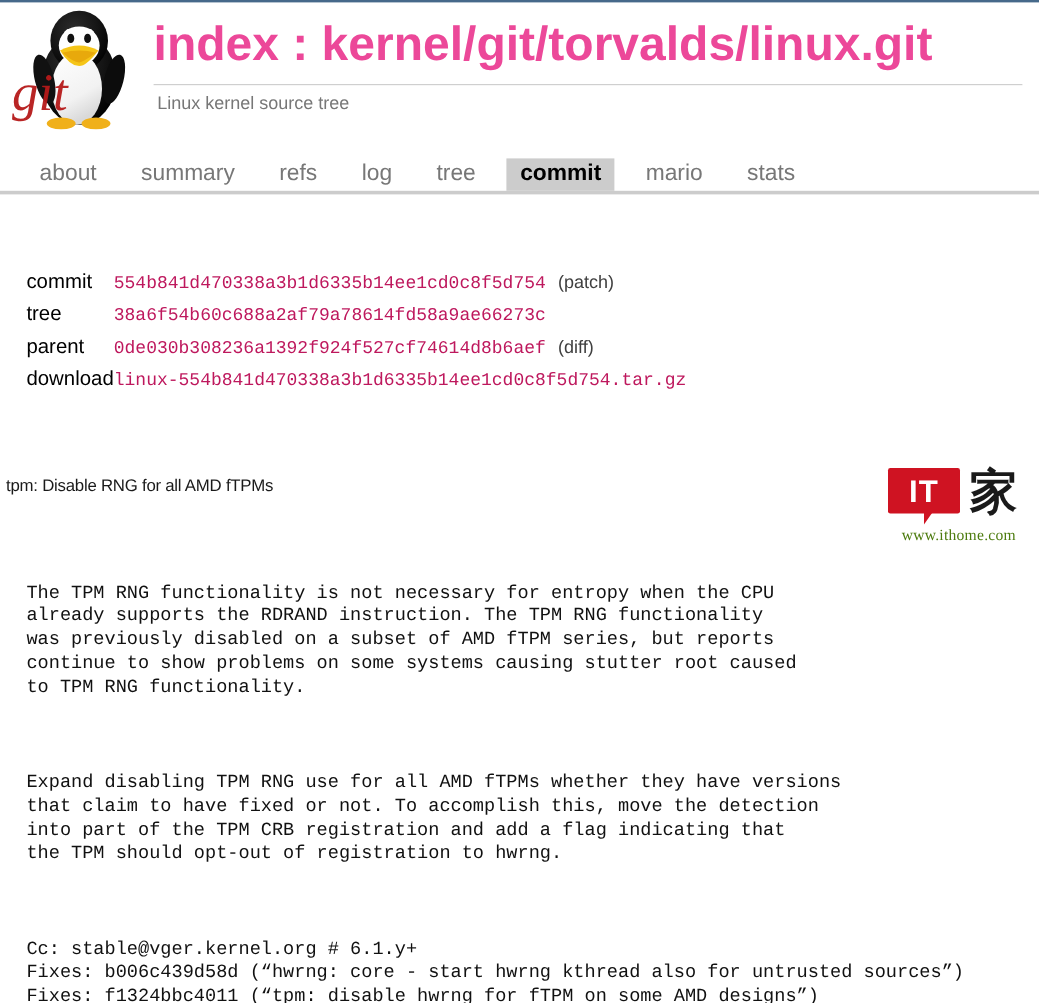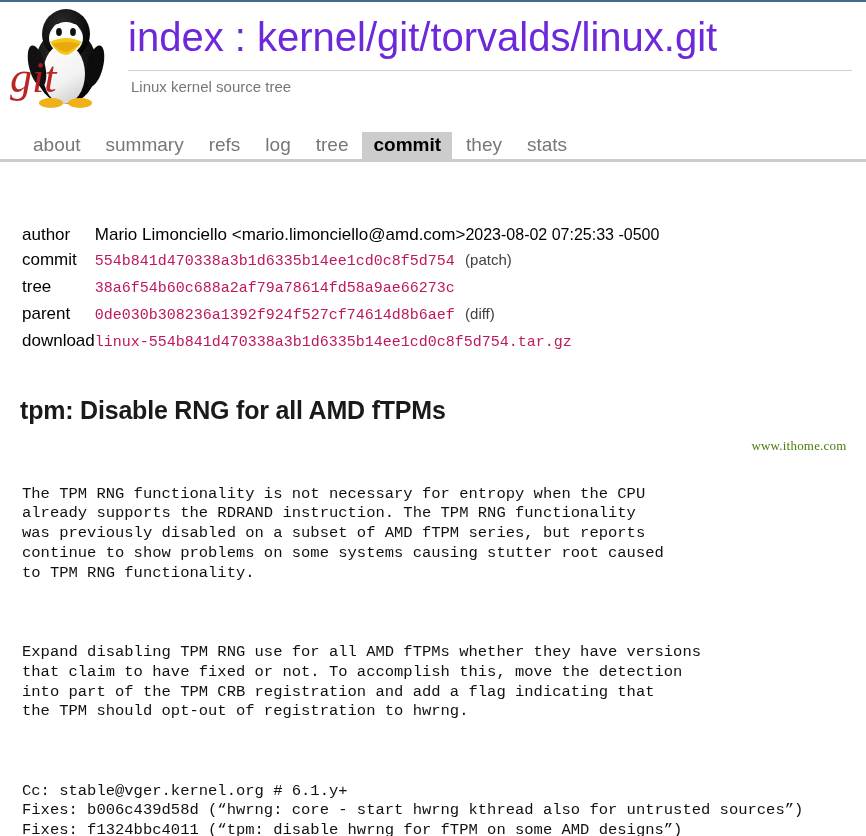--- a/index.html
+++ b/index.html
@@ -42,23 +42,23 @@
     font-style: italic;
   }
   #logo-svg { display: block; }
 
   #header-title {
     position: absolute;
     left: 128px;
     top: 8px;
     font-size: 40px;
     line-height: 54px;
-    font-weight: normal;
+    font-weight: bold;
     letter-spacing: 0px;
-    color: #6d28d9;
+    color: #ec4899;
     white-space: nowrap;
   }
   #title-rule {
     position: absolute;
     left: 128px;
     top: 68px;
     width: 724px;
     height: 1px;
     background: #cfcfcf;
   }
@@ -82,21 +82,21 @@
     border-bottom: 3px solid #cccccc;
     box-sizing: border-box;
   }
   #tabs {
     position: absolute;
     left: 22px;
     top: 0;
     height: 27px;
     display: flex;
     align-items: center;
-    gap: 3px;
+    gap: 15px;
   }
   .tab {
     display: inline-block;
     padding: 3px 11px 4px 11px;
     font-size: 19px;
     line-height: 20px;
     color: #777777;
     text-decoration: none;
     white-space: nowrap;
     cursor: pointer;
@@ -156,23 +156,23 @@
     font-family: Liberation Sans, sans-serif;
     font-size: 15px;
     color: #404040;
     cursor: pointer;
   }
 
   
   #commit-subject {
     position: absolute;
     top: 396px;
-    left: 20px;
-    font-size: 25px;
-    font-weight: bold;
+    left: 5px;
+    font-size: 14px;
+    font-weight: normal;
     color: #1a1a1a;
     letter-spacing: -0.2px;
     white-space: nowrap;
   }
 
   
   #commit-msg {
     position: absolute;
     top: 445px;
     left: 22px;
@@ -308,33 +308,28 @@
 </div>
 
 <div id="tabbar">
   <div id="tabs">
     <span class="tab">about</span>
     <span class="tab">summary</span>
     <span class="tab">refs</span>
     <span class="tab">log</span>
     <span class="tab">tree</span>
     <span class="tab active">commit</span>
-    <span class="tab">they</span>
+    <span class="tab">mario</span>
     <span class="tab">stats</span>
   </div>
 </div>
 
 <div id="commit-info">
   <table class="commit-info-table">
     <tbody>
-      <tr>
-        <td class="ci-key">author</td>
-        <td class="ci-val">Mario Limonciello &lt;mario.limonciello@amd.com&gt;</td>
-        <td class="ci-date">2023-08-02 07:25:33 -0500</td>
-      </tr>
       <tr>
         <td class="ci-key">commit</td>
         <td class="ci-val mono" colspan="2">
           <span class="hashlink">554b841d470338a3b1d6335b14ee1cd0c8f5d754</span>
           <span class="paren">(patch)</span>
         </td>
       </tr>
       <tr>
         <td class="ci-key">tree</td>
         <td class="ci-val mono" colspan="2">
@@ -376,14 +371,20 @@
 Reported-by: daniil.stas@posteo.net
 Closes: https://bugzilla.kernel.org/show_bug.cgi?id=217719
 Reported-by: bitlord0xff@gmail.com
 Closes: https://bugzilla.kernel.org/show_bug.cgi?id=217212
 Signed-off-by: Mario Limonciello &lt;mario.limonciello@amd.com&gt;
 Reviewed-by: Jarkko Sakkinen &lt;jarkko@kernel.org&gt;
 Signed-off-by: Jarkko Sakkinen &lt;jarkko@kernel.org&gt;</div>
 </div>
 
 <div id="watermark">
+  <div id="wm-row">
+    <div id="wm-bubble"></div>
+    <div id="wm-bubble-tail"></div>
+    <div id="wm-it">IT</div>
+    <div id="wm-cjk">家</div>
+  </div>
   <div id="wm-url">www.ithome.com</div>
 </div>
 
 </body></html>

